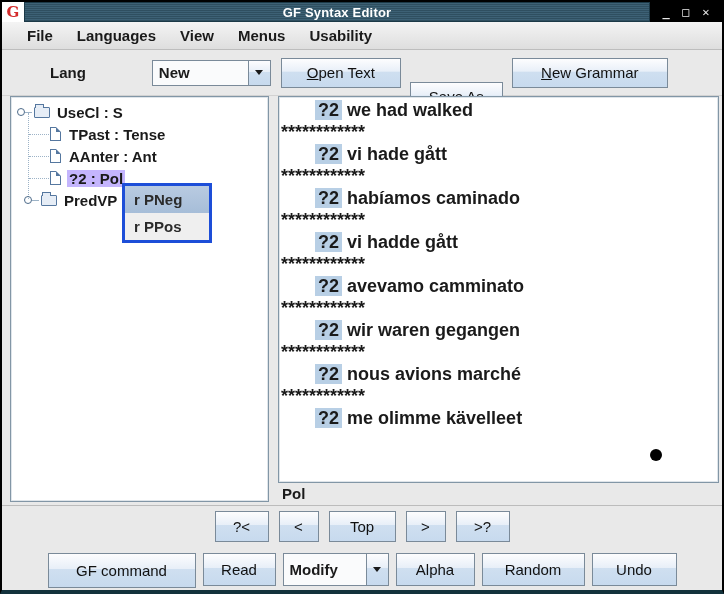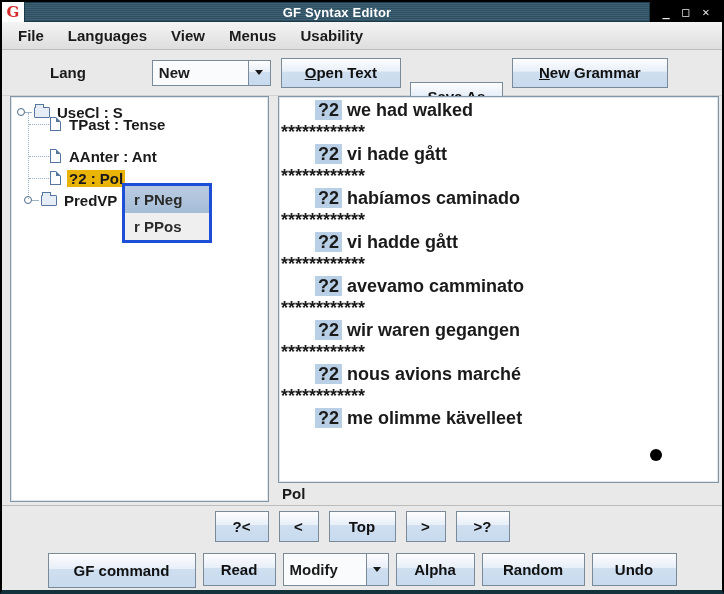--- a/index.html
+++ b/index.html
@@ -18,27 +18,27 @@
     background:repeating-linear-gradient(0deg,#2f4f60 0 1px,#3d6175 1px 2px);
     border:1px solid #1c3947;
   }
   .title-text { color:#fff; font-size:13px; letter-spacing:0.2px; }
   .win-controls { width:72px; background:#000; display:flex; align-items:center; justify-content:space-evenly; }
   .win-btn { color:#e8e8e8; font-size:12px; line-height:1; cursor:default; font-family:"DejaVu Sans Mono", monospace; }
   
   .menubar {
     position:absolute; top:20px; left:0; right:0; height:28px;
     background:linear-gradient(#f4f4f4,#dedede); border-bottom:1px solid #bdbdbd;
-    display:flex; align-items:center; gap:24px; padding-left:16px; font-size:15px;
+    display:flex; align-items:center; gap:24px; padding-left:25px; font-size:15px;
   }
   .menu-item { cursor:default; }
   
   .toolbar { position:absolute; top:48px; left:0; right:0; height:46px; display:flex; align-items:center; border-bottom:1px solid #d2d2d2; font-size:15px; }
   .btn {
-    border:1px solid #7a8a99; color:#111; font-weight:bold; font-size:15px;
+    border:1px solid #7a8a99; color:#111; font-weight:normal; font-size:15px;
     background:linear-gradient(#fdfdfe 0%,#e8eff8 44%,#cfdff0 46%,#c7daee 100%);
     display:flex; align-items:center; justify-content:center; cursor:default;
     font-family:"Liberation Sans", sans-serif;
   }
   .underl { text-decoration:underline; }
   .combo { display:flex; border:1px solid #7a8a99; background:#fff; }
   .combo-value { flex:1; display:flex; align-items:center; padding-left:6px; font-size:15px; background:#fafbfc; }
   .combo-arrow {
     width:22px; border-left:1px solid #7a8a99; display:flex; align-items:center; justify-content:center;
     background:linear-gradient(#fdfdfe 0%,#e8eff8 44%,#cfdff0 46%,#c7daee 100%);
@@ -60,21 +60,21 @@
   .tree-row { position:absolute; height:22px; display:flex; align-items:center; white-space:nowrap; cursor:default; }
   .handle { width:8px; height:8px; border:1.5px solid #4d6b8a; border-radius:50%; flex:none; }
   .stem { width:7px; border-top:1px solid #9db3c7; flex:none; }
   .stub { width:20px; border-top:1px dotted #9db3c7; flex:none; }
   .vguide { position:absolute; left:17px; top:16px; height:86px; border-left:1px dotted #9db3c7; }
   .icon-folder { width:16px; height:11px; background:#e6edf6; border:1px solid #55779f; border-radius:1px; position:relative; margin:0 5px 0 2px; flex:none; }
   .icon-folder::before { content:""; position:absolute; top:-4px; left:0; width:7px; height:3px; background:#e6edf6; border:1px solid #55779f; border-bottom:none; }
   .icon-leaf { width:11px; height:14px; background:#fff; border:1px solid #55779f; position:relative; margin:0 6px 0 1px; flex:none; }
   .icon-leaf::after { content:""; position:absolute; top:-1px; right:-1px; border-left:5px solid #55779f; border-top:5px solid #fff; }
   .tree-label { padding:0 2px; }
-  .selected { background:#eab308; }
+  .selected { background:#c4b5fd; }
   
   .popup {
     position:absolute; left:111px; top:86px; width:90px;
     background:#efefef; border:3px solid #1d4ed8; z-index:5;
   }
   .popup-item { height:27px; display:flex; align-items:center; padding-left:9px; font-size:15px; color:#2b2b2b; cursor:default; }
   .popup-item.sel { background:linear-gradient(#b9cbe1,#a6bdd8); }
   
   .sent { height:22px; padding-left:36px; white-space:pre; }
   .stars { height:22px; padding-left:2px; white-space:pre; font-weight:bold; }
@@ -135,21 +135,21 @@
   <div class="tree-panel">
     <div class="vguide"></div>
 
     <div class="tree-row" style="left:6px; top:4px;">
       <span class="handle"></span>
       <span class="stem"></span>
       <span class="icon-folder"></span>
       <span class="tree-label">UseCl : S</span>
     </div>
 
-    <div class="tree-row" style="left:18px; top:16px;">
+    <div class="tree-row" style="left:18px; top:26px;">
       <span class="stub"></span>
       <span class="icon-leaf"></span>
       <span class="tree-label">TPast : Tense</span>
     </div>
 
     <div class="tree-row" style="left:18px; top:48px;">
       <span class="stub"></span>
       <span class="icon-leaf"></span>
       <span class="tree-label">AAnter : Ant</span>
     </div>

